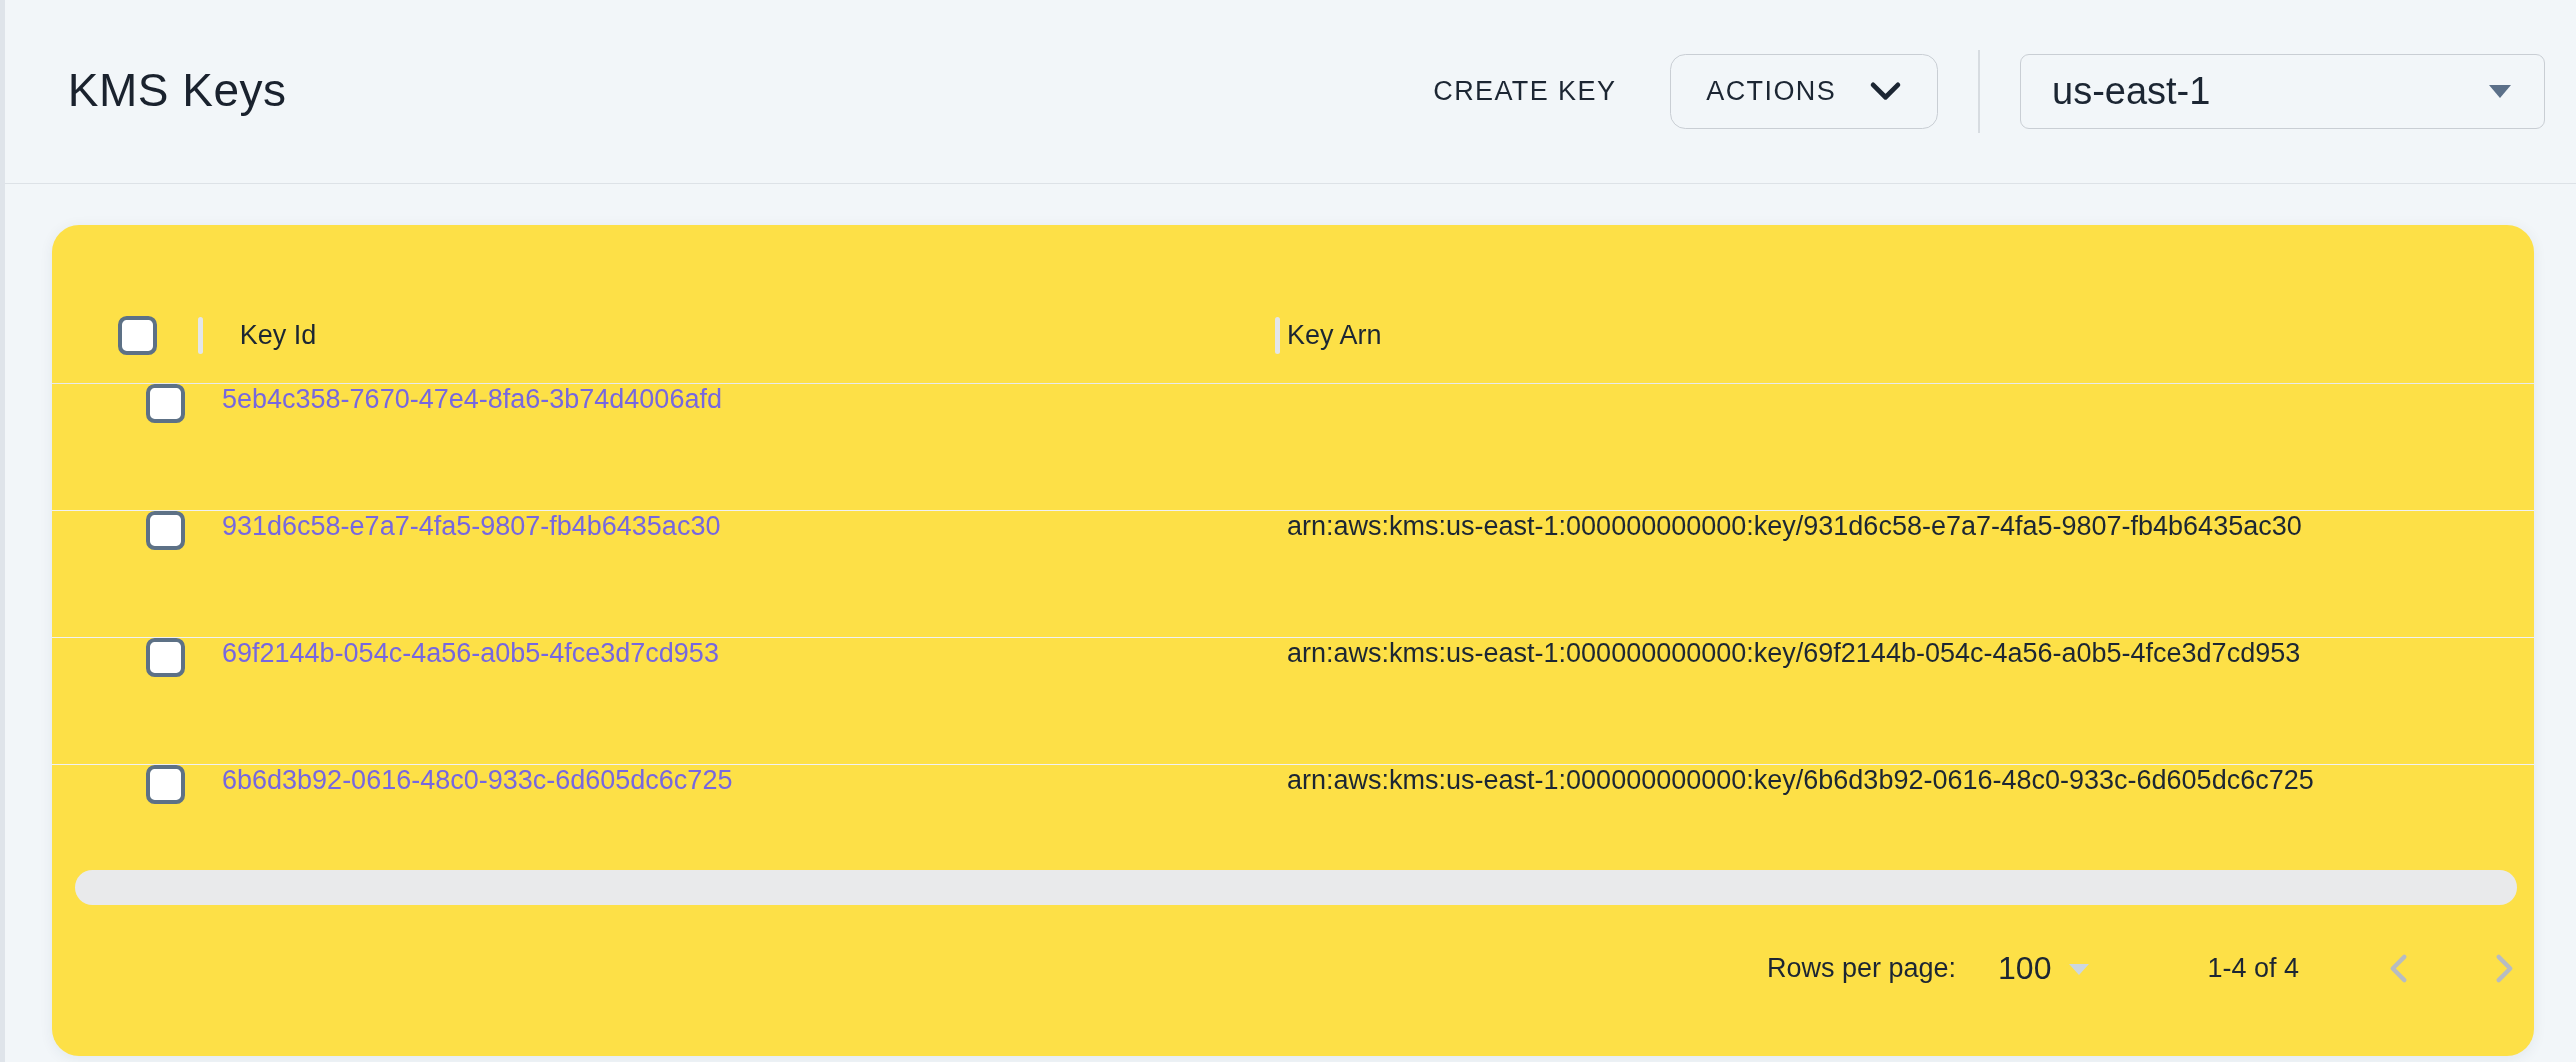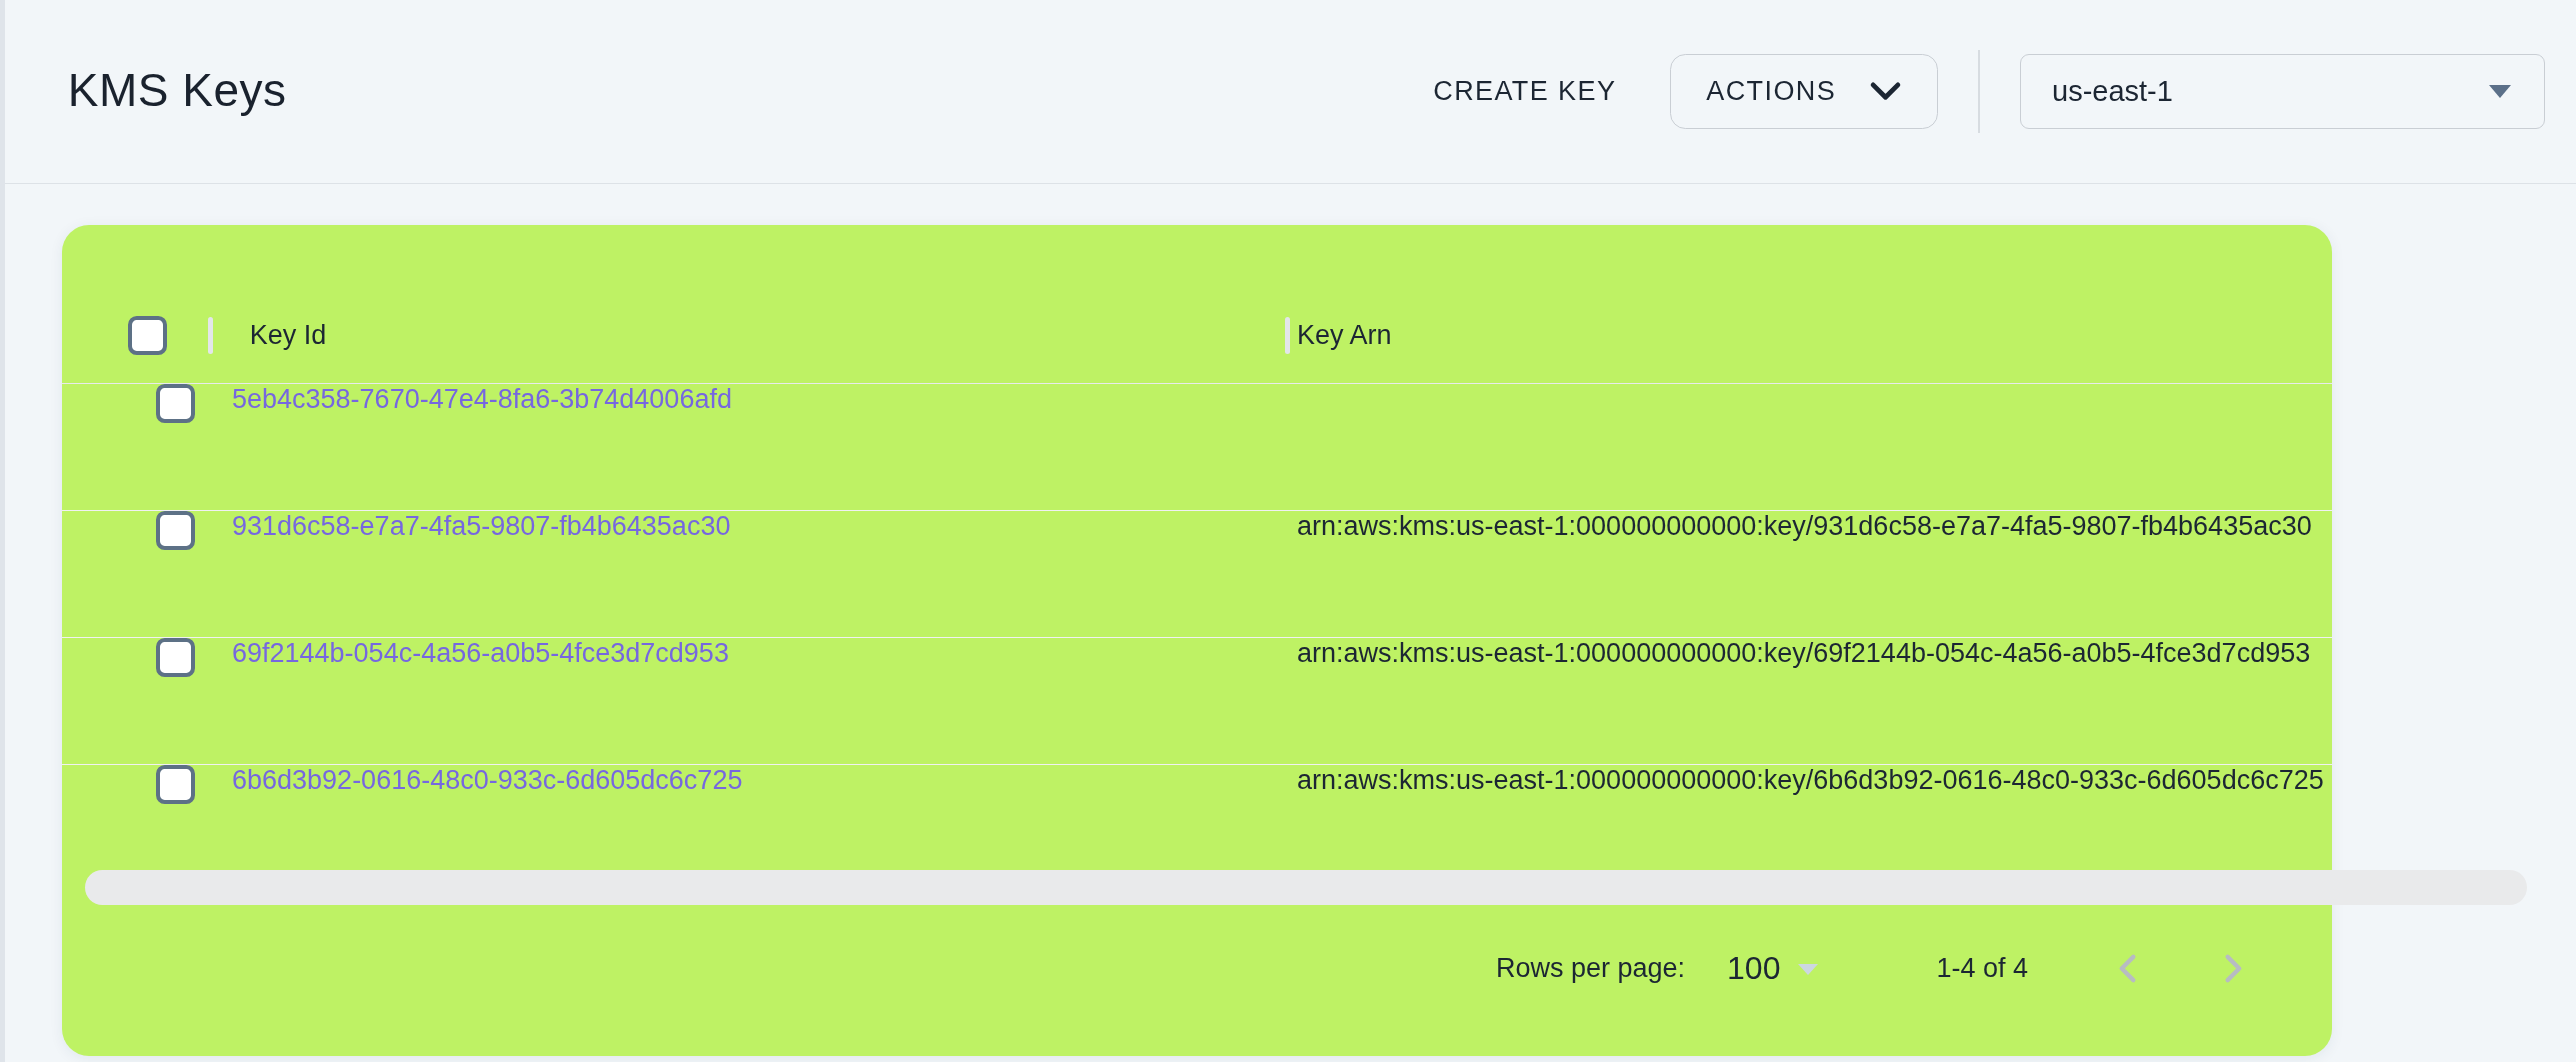--- a/index.html
+++ b/index.html
@@ -44,33 +44,33 @@
     color: #1c2633; background: transparent; cursor: pointer;
     white-space: nowrap;
   }
   .v-divider {
     width: 1.9px; height: 83px; background: #d7dce1; margin: 0 40px;
   }
   .region-select {
     display: flex; align-items: center; justify-content: space-between;
     border: 1.9px solid #c9ced4; border-radius: 9px;
     width: 459px; height: 73px; padding: 0 33px 0 31px;
-    font-size: 29px; color: #1c2633; background: transparent; cursor: pointer;
+    font-size: 38px; color: #1c2633; background: transparent; cursor: pointer;
   }
   .tri-down {
     width: 0; height: 0;
     border-left: 11.6px solid transparent;
     border-right: 11.6px solid transparent;
     border-top: 13.5px solid #5b7089;
   }
   
   .card {
-    position: absolute; left: 62px; top: 225px;
-    width: 2270px; height: 831px;
-    background: #bef264; border-radius: 27px;
+    position: absolute; left: 52px; top: 225px;
+    width: 2482px; height: 831px;
+    background: #fde047; border-radius: 27px;
     box-shadow: 0 2.9px 13.5px rgba(30, 50, 80, 0.07);
   }
   .grid-header {
     position: absolute; left: 0; right: 0; top: 62px; height: 96px;
     display: flex; align-items: center;
     border-bottom: 1px solid #e8eaed;
   }
   .col-sep {
     width: 4.8px; height: 37px; background: #e3e6ea; border-radius: 2.9px;
   }
@@ -108,21 +108,20 @@
   }
   .hscroll-thumb {
     position: absolute; left: 23px; top: 0; height: 35px;
     width: 2442px; background: #e9eaeb; border-radius: 17.4px;
     cursor: pointer;
   }
   
   .pagination {
     position: absolute; left: 0; right: 0; top: 690px; height: 106px;
     display: flex; align-items: center; justify-content: flex-end;
-    padding-right: 69px;
   }
   .rpp-label { font-size: 27px; color: #1c2633; }
   .rpp-select {
     display: flex; align-items: center; gap: 18px;
     margin-left: 42px; cursor: pointer;
   }
   .rpp-value { font-size: 32px; color: #1c2633; }
   .tri-small {
     width: 0; height: 0;
     border-left: 10.6px solid transparent;

